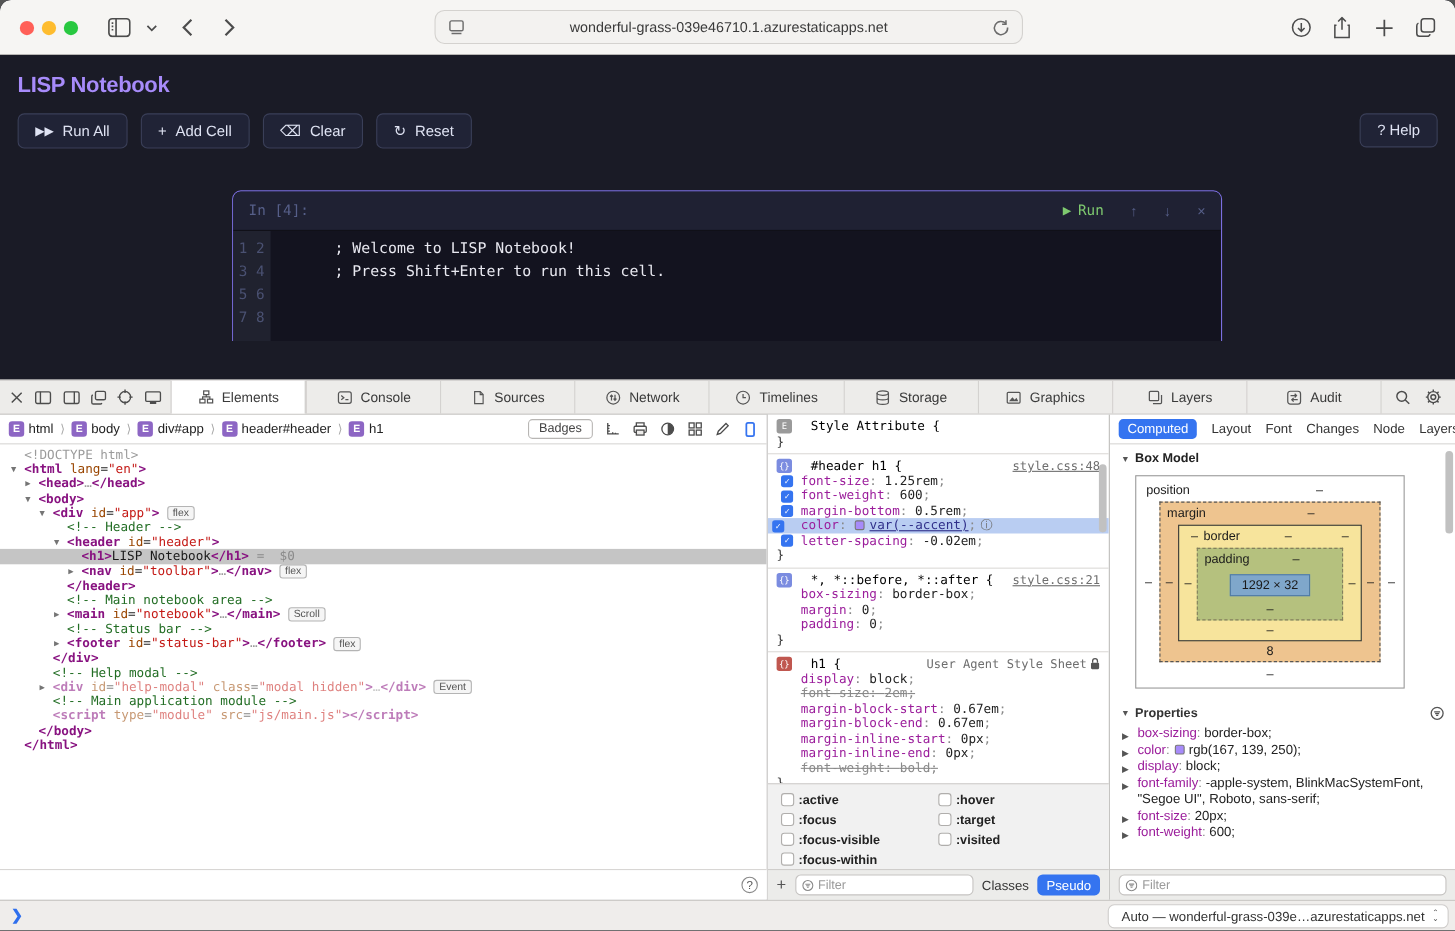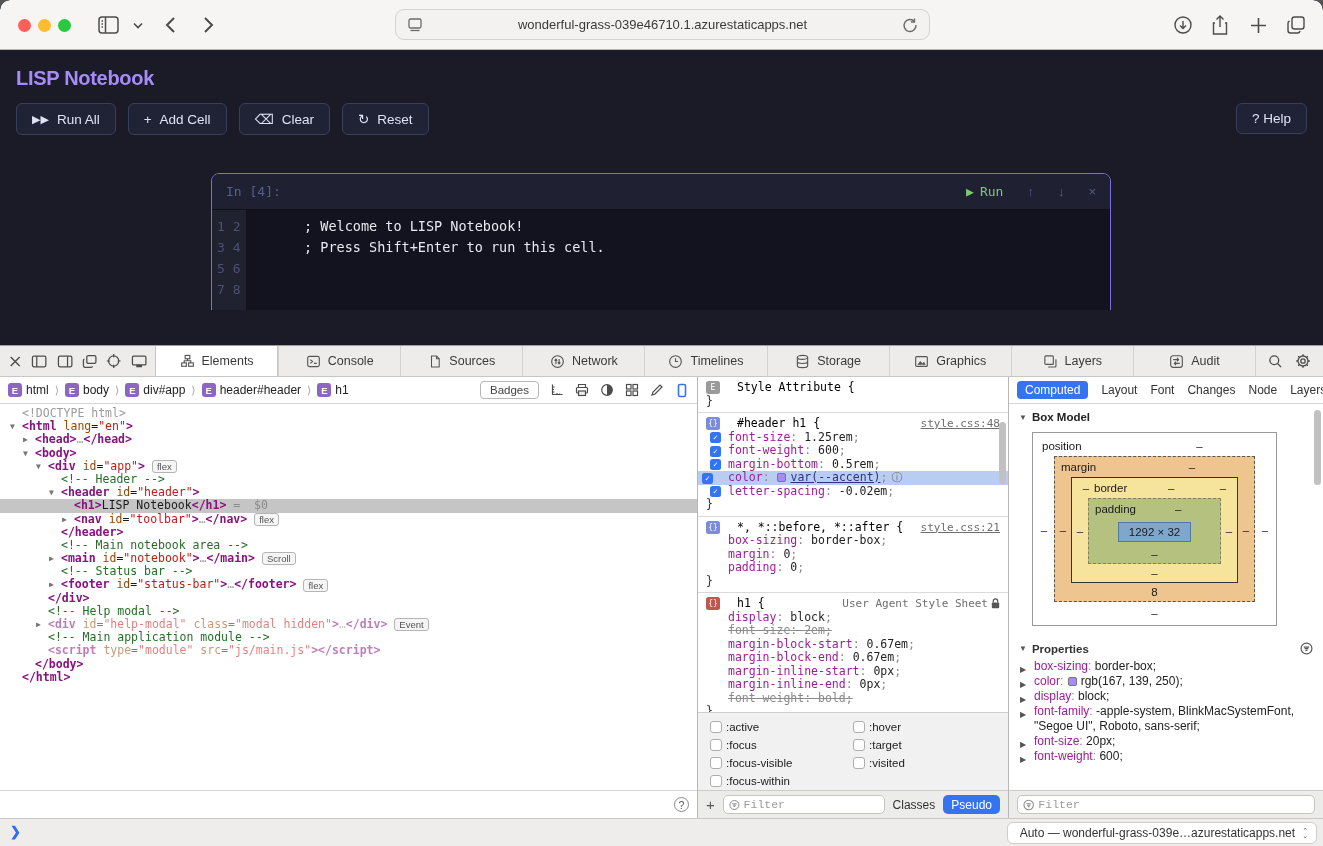--- a/index.html
+++ b/index.html
@@ -95,27 +95,27 @@
   .pname { color:#9b1d9b; }
   .punc { color:#888; }
   .prop.hl { background:#b9cdf2; margin:0 -8px; padding-left:30px; padding-right:8px; }
   .prop.struck .strik { color:#8a8a8a; text-decoration:line-through; }
   .prop.struck .pname { color:#8a8a8a; }
   .swatch { display:inline-block; width:9px; height:9px; border:1px solid #777; vertical-align:-1px; margin:0 4px 0 1px; border-radius:2px; }
   .plink { color:#30308a; text-decoration:underline; }
   .infoic { color:#6e6e6e; margin-left:4px; font-size:11px; }
   .closebr { color:#333; }
   .pseudo-area { position:absolute; bottom:28px; left:0; right:0; height:78px; background:#f1f1f1; border-top:1px solid #cfcdcb;
-                 padding:5px 12px; display:grid; grid-template-columns:1fr 1fr; grid-auto-rows:18px; align-items:center; font-size:11.5px; color:#222; }
+                 padding:5px 12px; display:grid; grid-template-columns:1fr 1fr; grid-auto-rows:18px; align-items:center; font-size:11.5px; color:#222;font-weight:bold; }
   .pscb { display:inline-block; width:12px; height:12px; background:#fff; border:1px solid #b0aeac; border-radius:3px; vertical-align:-2px; margin-right:4px; }
   .mid-bottom { position:absolute; bottom:0; left:0; right:0; height:28px; background:#ececea; border-top:1px solid #cfcdcb;
                 display:flex; align-items:center; padding:0 8px; gap:8px; }
   .plusic { color:#555; font-size:15px; }
   .filter-wrap { flex:1; height:19px; background:#fff; border:1px solid #c6c4c2; border-radius:5px; display:flex; align-items:center; padding:0 5px; gap:4px; }
-  .filter-wrap input { border:none; outline:none; width:100%; font-size:11.5px; color:#333; background:transparent; font-family:Liberation Mono, monospace; }
+  .filter-wrap input { border:none; outline:none; width:100%; font-size:11.5px; color:#333; background:transparent; font-family:Liberation Sans, sans-serif; }
   .filter-wrap input::placeholder { color:#9a9a9a; }
   .classes-lbl { font-size:12px; color:#333; }
   .pseudo-pill { background:#3574f0; color:#fff; font-size:12px; border-radius:5px; padding:2.5px 8px; }
 
   
   .comp-tabs { position:absolute; top:0; left:0; right:0; height:27px; border-bottom:1px solid #d8d6d4;
                display:flex; align-items:center; gap:13px; padding:0 8px; font-size:12px; color:#333; }
   .ctab.active { background:#3574f0; color:#fff; border-radius:4px; padding:2px 8px; }
   .comp-scroll { position:absolute; top:27px; left:0; right:0; bottom:28px; overflow:hidden; }
   .sect-title { display:flex; align-items:center; gap:5px; font-size:11.5px; font-weight:bold; color:#222; padding:7px 10px 3px; }

